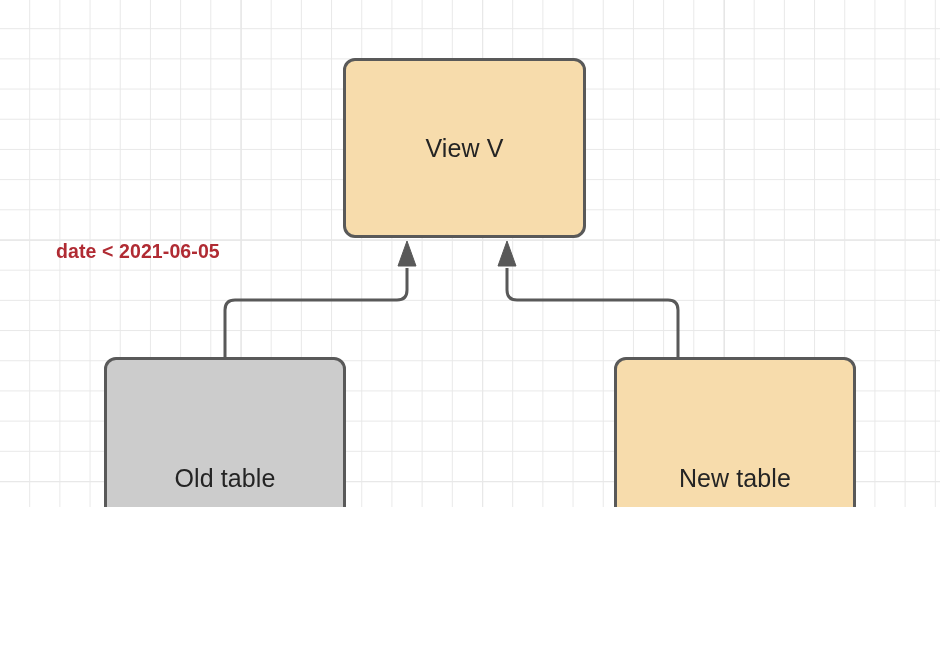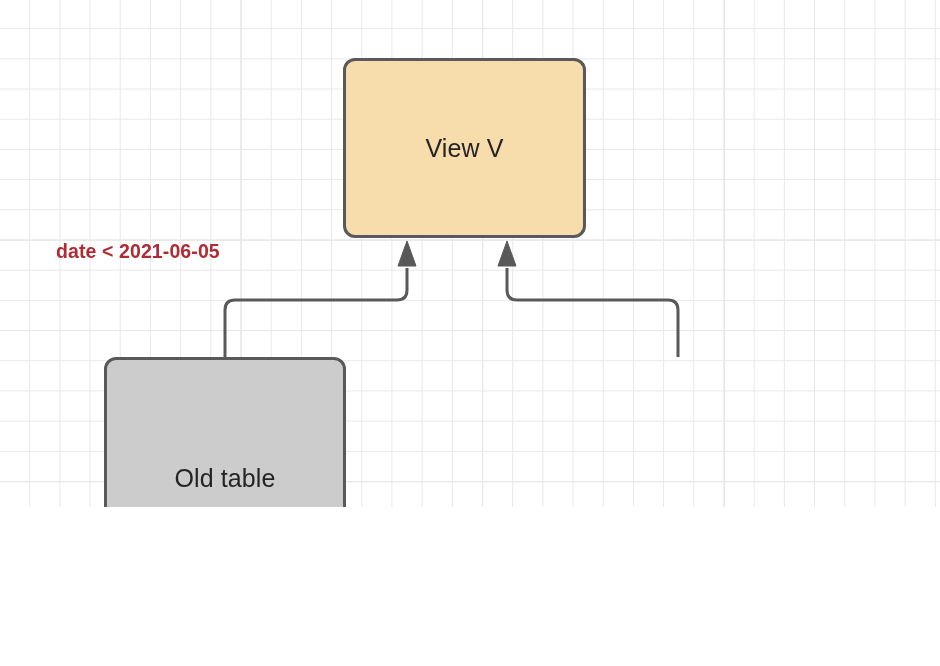--- a/index.html
+++ b/index.html
@@ -115,17 +115,20 @@
   </svg>
 
   <div class="node" id="node-view-v">
     <span>View V</span>
   </div>
 
   <div class="node" id="node-old-table">
     <span>Old table</span>
   </div>
 
+  <div class="node" id="node-new-table">
+    <span>New table</span>
+  </div>
 
   <div class="edge-label" id="label-left">date &lt; 2021-06-05</div>
 
 
 </div>
 
 </body></html>

